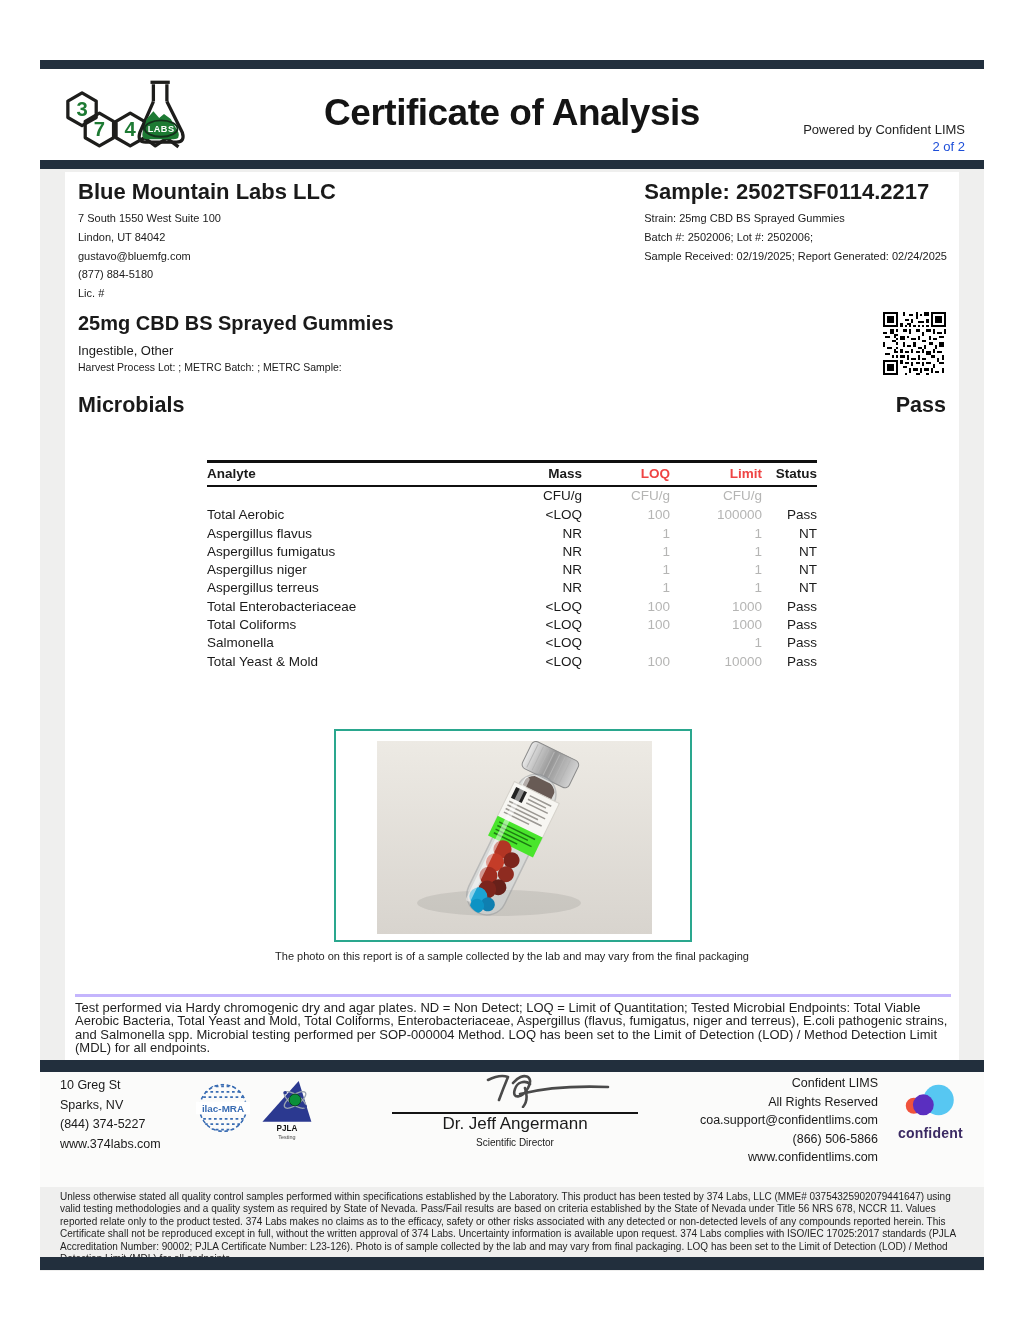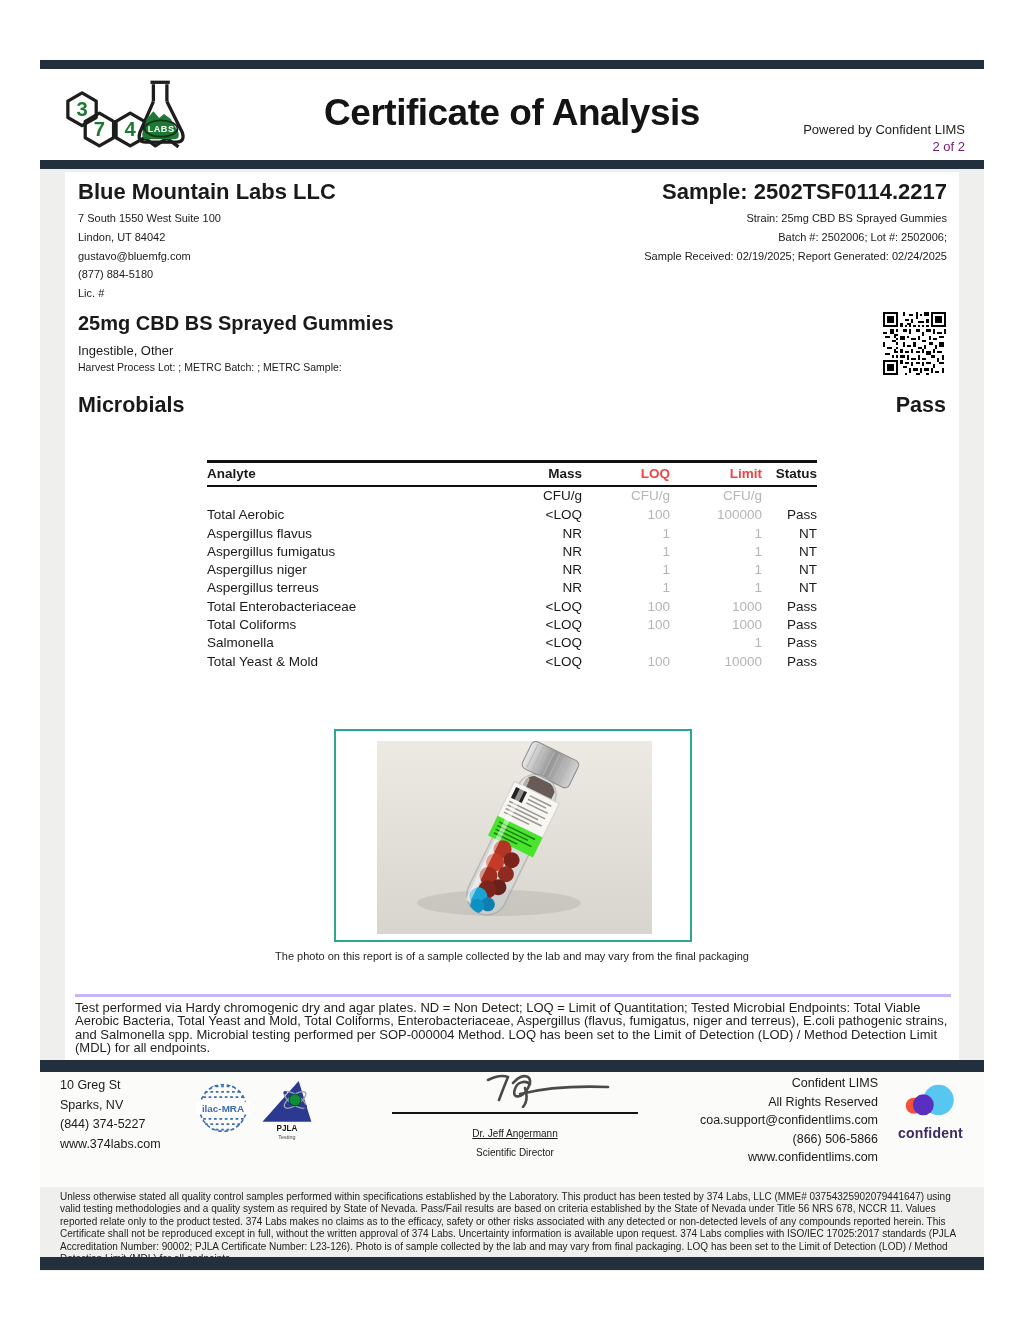--- a/index.html
+++ b/index.html
@@ -13,32 +13,32 @@
   .bar-3 { top:1060px; height:12px; }
   .bar-4 { top:1257px; height:13px; }
 
   .content-bg { position:absolute; left:40px; top:169px; width:944px; height:1102px; background:#efefee; }
   .footer-band { position:absolute; left:40px; top:1072px; width:944px; height:115px; background:#fbfbfa; }
 
   
   .logo-374 { position:absolute; left:56px; top:74px; }
   .report-title { position:absolute; left:0; right:0; top:92px; text-align:center; font-size:37px; font-weight:600; letter-spacing:-0.5px; color:#141414; }
   .powered-by { position:absolute; right:59px; top:122px; font-size:13px; color:#222; }
-  .page-number { position:absolute; right:59px; top:139px; font-size:13px; color:#701a75; }
+  .page-number { position:absolute; right:59px; top:139px; font-size:13px; color:#1d4ed8; }
 
   
   .card { position:absolute; left:65px; width:894px; background:#fff; }
   .card-client { top:172px; height:152px; }
   .card-product { top:304px; height:101px; }
   .card-micro { top:382px; height:802px; }
 
   .client-block { position:absolute; left:13px; top:7px; }
   .client-name { font-size:22px; font-weight:600; margin-bottom:4px; }
   .info-line { font-size:11px; line-height:18.8px; }
-  .sample-block { position:absolute; right:12px; top:7px; text-align:right; }
+  .sample-block { position:absolute; right:12px; top:7px; text-align:left; }
   .sample-id { font-size:22px; font-weight:600; margin-bottom:4px; }
 
   .product-name { position:absolute; left:13px; top:8px; font-size:20px; font-weight:600; }
   .product-category { position:absolute; left:13px; top:39px; font-size:13px; }
   .product-metrc { position:absolute; left:13px; top:57px; font-size:10.5px; }
   .qr-code { position:absolute; right:13px; top:8px; width:63px; height:63px; }
 
   .section-head { display:flex; justify-content:space-between; padding:11px 13px 0 13px; }
   .section-title, .section-status { font-size:21.5px; font-weight:600; }
 
@@ -60,21 +60,21 @@
   .photo-caption { position:absolute; left:0; right:0; top:568px; text-align:center; font-size:11px; color:#1f1f1f; }
 
   .footnote { position:absolute; left:10px; top:612px; width:876px; border-top:3px solid #c4b5fd; padding-top:4px; font-size:13px; line-height:13.4px; color:#1f1f1f; }
 
   
   .lab-address { position:absolute; left:60px; top:1076px; font-size:12.5px; line-height:19.5px; }
   .ilac-logo { position:absolute; left:196px; top:1079px; }
   .pjla-logo { position:absolute; left:257px; top:1076px; }
   .signature-block { position:absolute; left:392px; top:1072px; width:246px; text-align:center; }
   .signature-line { border-top:2px solid #141414; }
-  .signer-name { font-size:10px; margin-top:10px; line-height:19px;text-decoration:underline; }
+  .signer-name { font-size:17px; margin-top:0; line-height:19px; }
   .signer-title { font-size:10px; line-height:19px; }
   .lims-block { position:absolute; right:146px; top:1074px; text-align:right; font-size:12.5px; line-height:18.6px; }
   .confident-logo { position:absolute; left:898px; top:1082px; width:64px; text-align:center; }
   .confident-word { font-size:14px; font-weight:600; color:#3b2a63; letter-spacing:0.2px; margin-top:1px; }
 
   .disclaimer { position:absolute; left:60px; top:1191px; width:906px; font-size:10px; line-height:12.4px; color:#1f1f1f; }
 </style>
 </head>
 <body>
 

